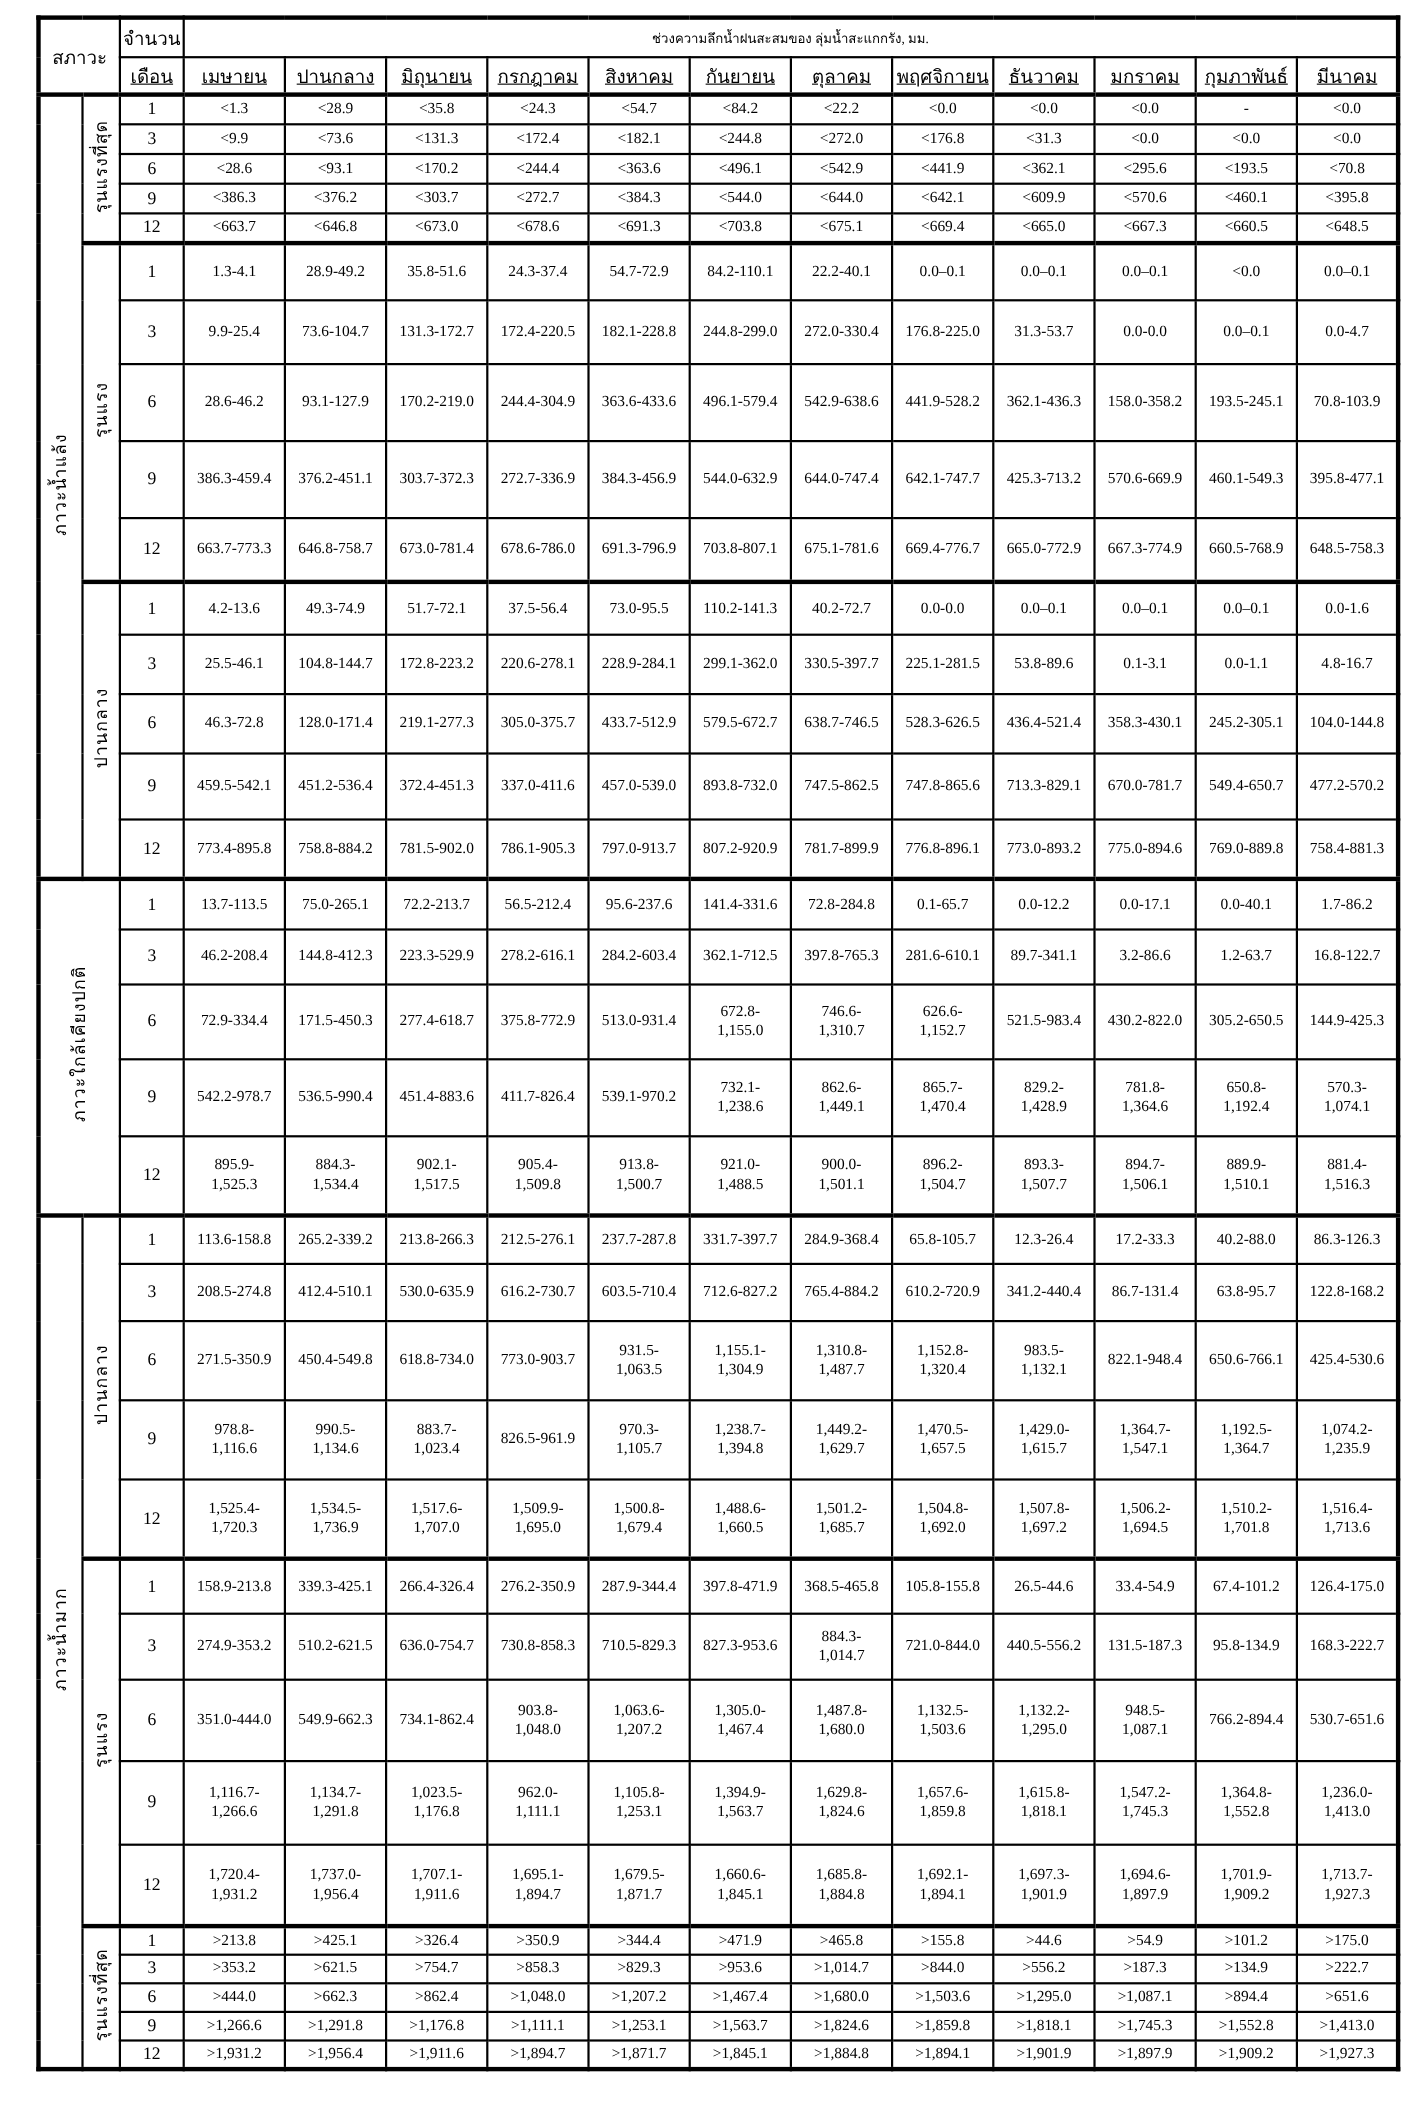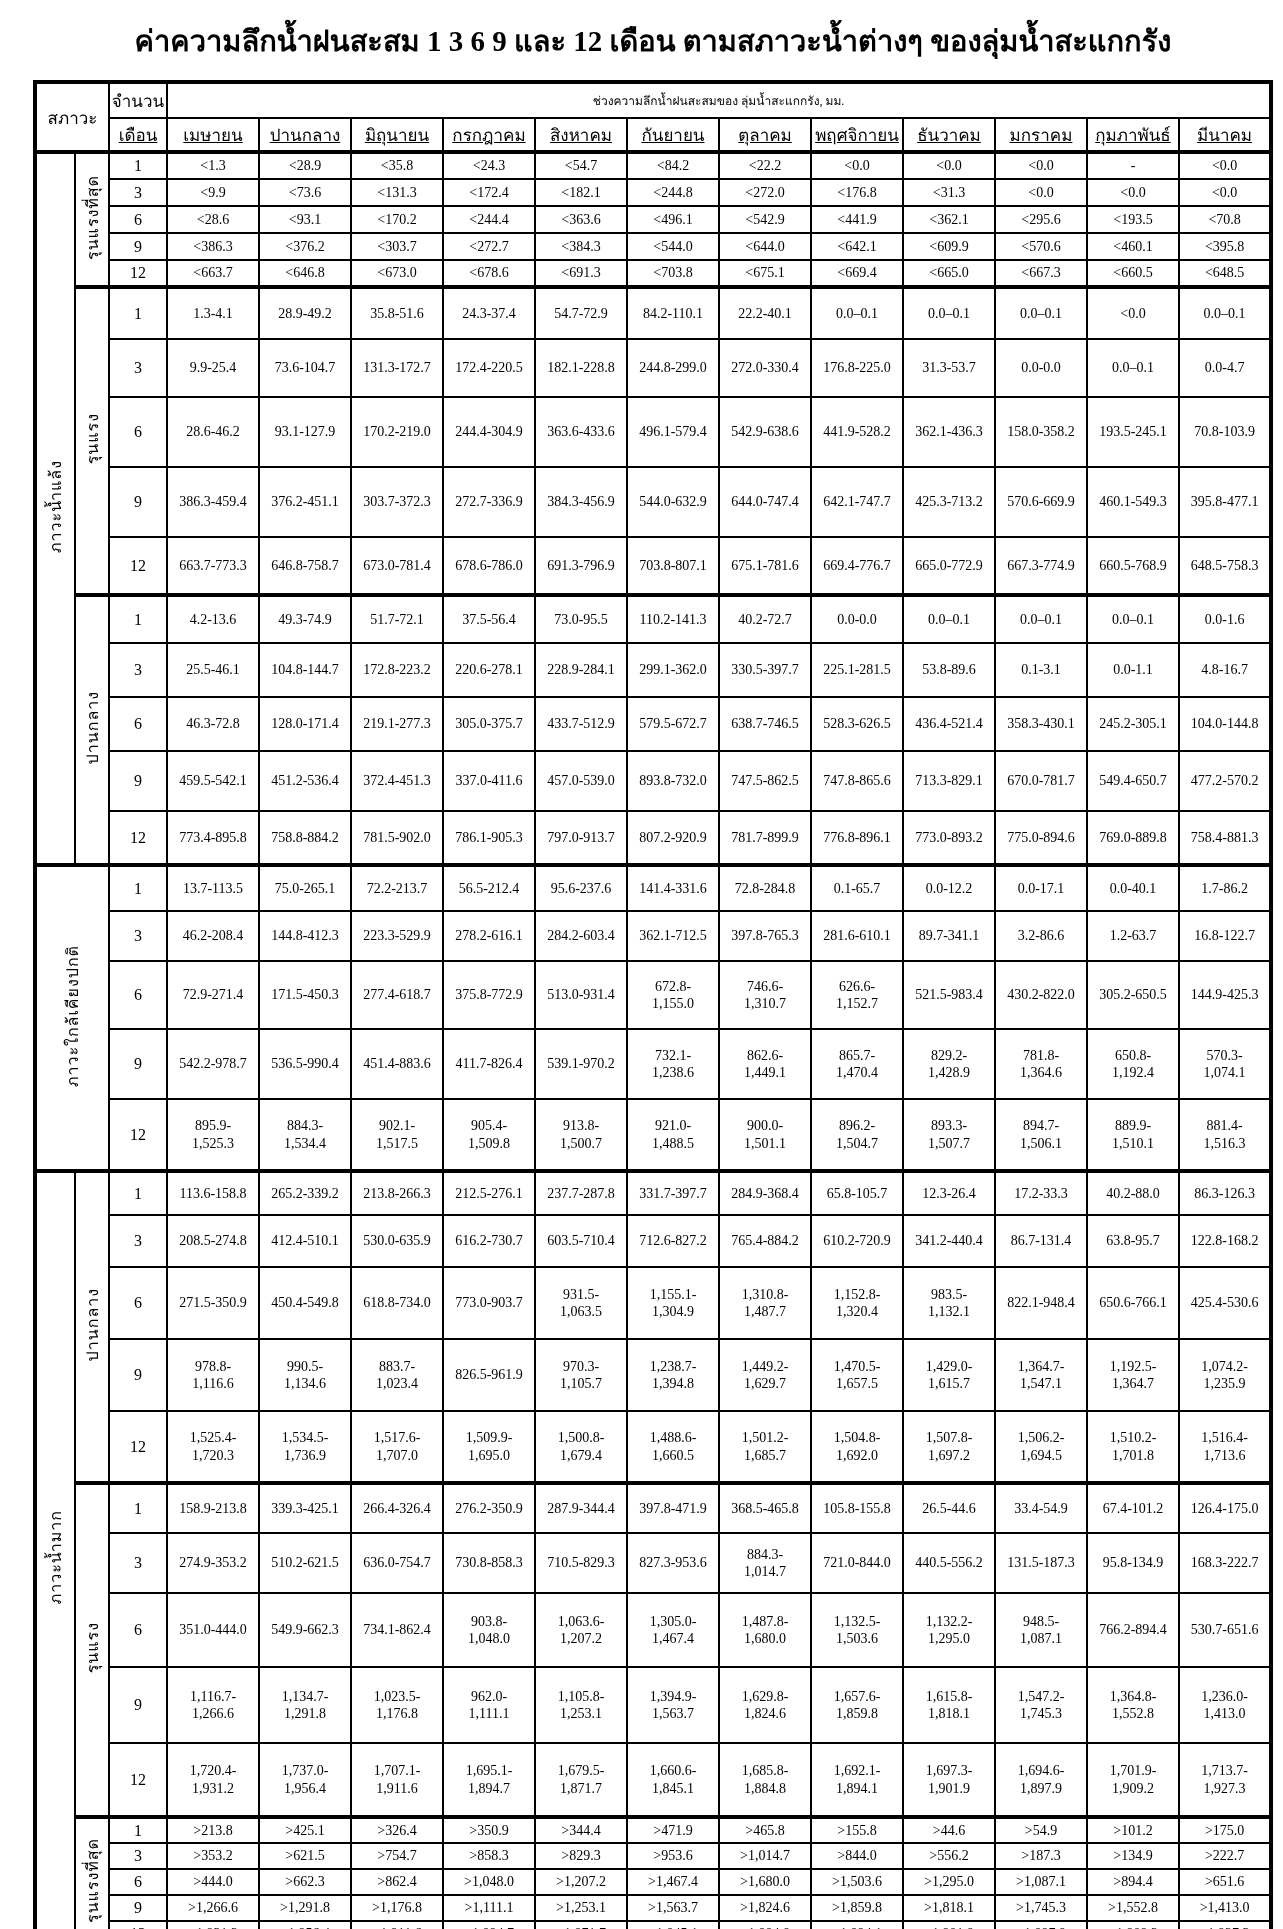--- a/index.html
+++ b/index.html
@@ -17,21 +17,20 @@
   .sec-label,.sg-label{width:auto;}
   .vtext{writing-mode:vertical-rl;transform:rotate(180deg);display:inline-block;font-size:16px;white-space:nowrap;letter-spacing:1px;}
   .count-cell{font-size:16px;border-left-width:3px;}
   .val{font-size:14px;white-space:pre-line;line-height:1.25;}
   .rain tbody tr{page-break-inside:avoid;}
 </style>
 </head>
 <body>
 
 <div class="page">
-  <div class="doc-title">ค่าความลึกน้ำฝนสะสม 1 3 6 9 และ 12 เดือน ตามสภาวะน้ำต่างๆ ของลุ่มน้ำสะแกกรัง</div>
   <table class="rain" id="rain-table">
     <colgroup>
       <col style="width:40px">
         <col style="width:34px">
         <col style="width:58px">
       <col span="12" style="width:92px">
     </colgroup>
   <thead>
         <tr style="height: 36px;">
           <th class="cond-h" rowspan="2" colspan="2">สภาวะ</th>
@@ -310,21 +309,21 @@
           <td class="val">362.1-712.5</td>
           <td class="val">397.8-765.3</td>
           <td class="val">281.6-610.1</td>
           <td class="val">89.7-341.1</td>
           <td class="val">3.2-86.6</td>
           <td class="val">1.2-63.7</td>
           <td class="val">16.8-122.7</td>
         </tr>
         <tr style="height: 68px;">
           <td class="count-cell">6</td>
-          <td class="val">72.9-271.4</td>
+          <td class="val">72.9-334.4</td>
           <td class="val">171.5-450.3</td>
           <td class="val">277.4-618.7</td>
           <td class="val">375.8-772.9</td>
           <td class="val">513.0-931.4</td>
           <td class="val">672.8-
 1,155.0</td>
           <td class="val">746.6-
 1,310.7</td>
           <td class="val">626.6-
 1,152.7</td>

